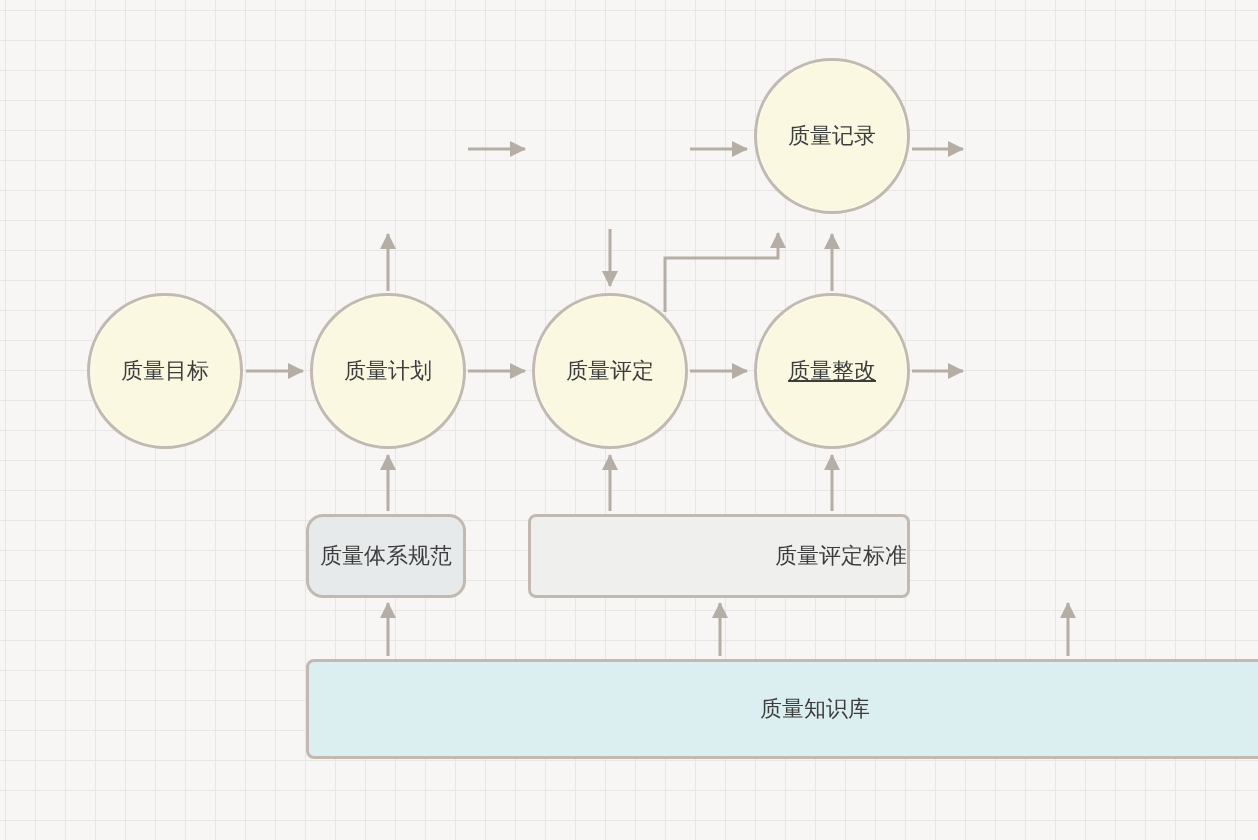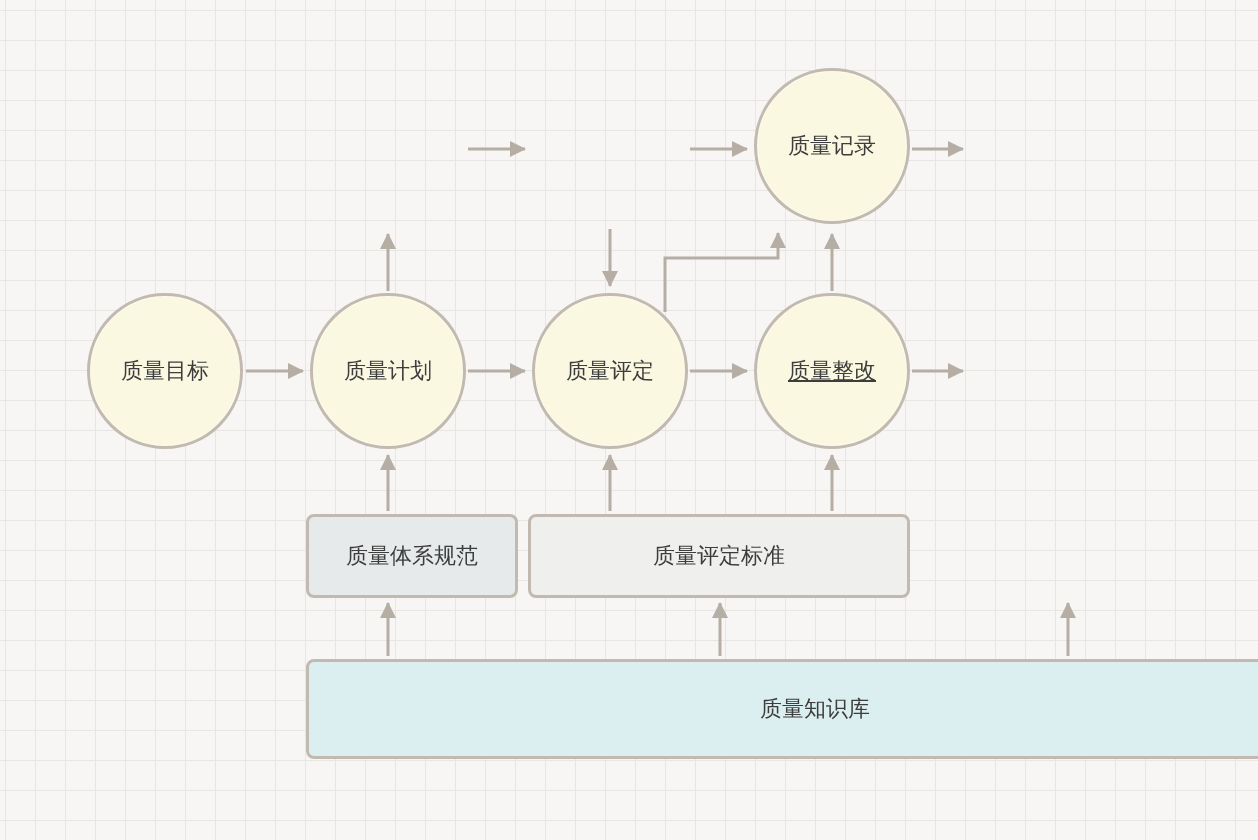--- a/index.html
+++ b/index.html
@@ -32,26 +32,26 @@
     border:3px solid #c2bab0;
   }
   .circle{
     width:156px;height:156px;
     border-radius:50%;
     background:#fbf8e1;
     box-shadow:0 0 0 1px rgba(255,255,255,.4) inset;
   }
   .rect{border-radius:8px;}
   .rect-green{left:970px;top:92px;width:194px;height:506px;background:#e4f2dd;}
-  .rect-gray1{left:306px;top:514px;width:212px;height:84px;background:#e7eaea;}
-  .rect-gray2{left:528px;top:514px;width:382px;height:84px;background:#efefee;}
+  .rect-gray1{left:306px;top:514px;width:160px;height:84px;background:#e7eaea;border-radius:17px;}
+  .rect-gray2{left:528px;top:514px;width:382px;height:84px;background:#efefee;justify-content:flex-end;}
   .rect-blue{left:306px;top:659px;width:1018px;height:100px;background:#dbeef0;}
   .c-inspection{left:310px;top:71px;}
   .c-supervision{left:532px;top:71px;}
-  .c-record{left:754px;top:68px;text-align:center;}
+  .c-record{left:754px;top:58px;text-align:center;}
   .c-goal{left:87px;top:293px;}
   .c-plan{left:310px;top:293px;}
   .c-assessment{left:532px;top:293px;}
   .c-rectification{left:754px;top:293px;text-decoration:underline;}
 </style>
 </head>
 <body>
 
 <div class="canvas">
 

